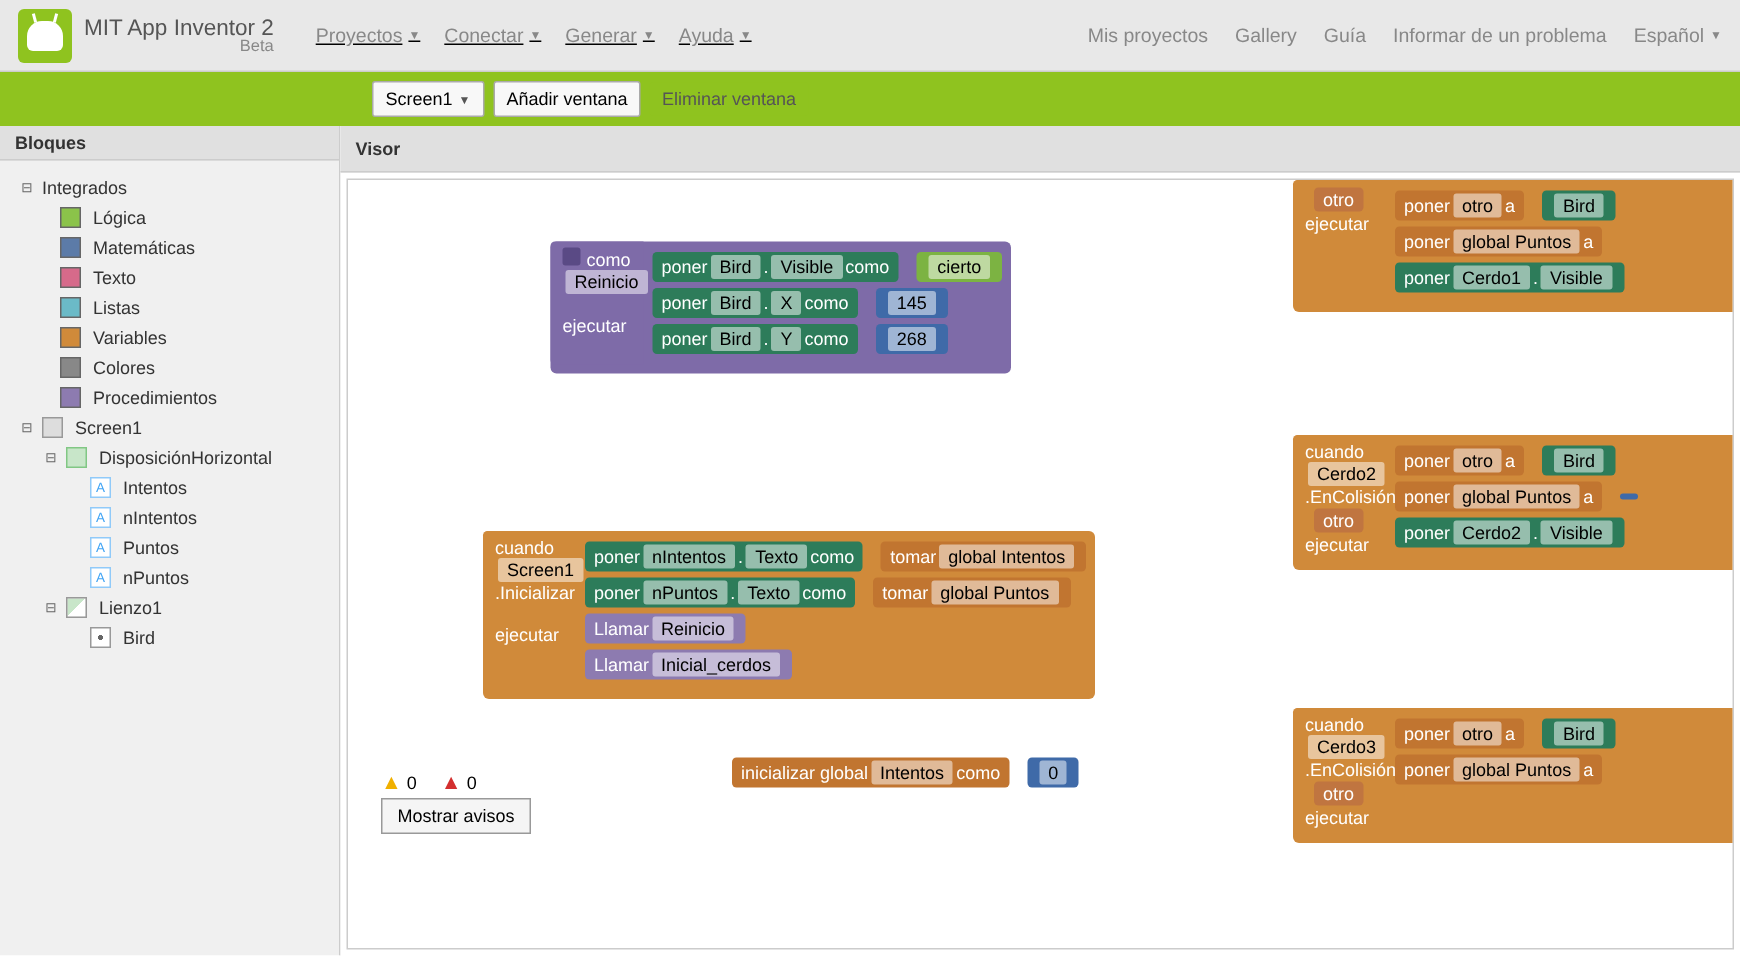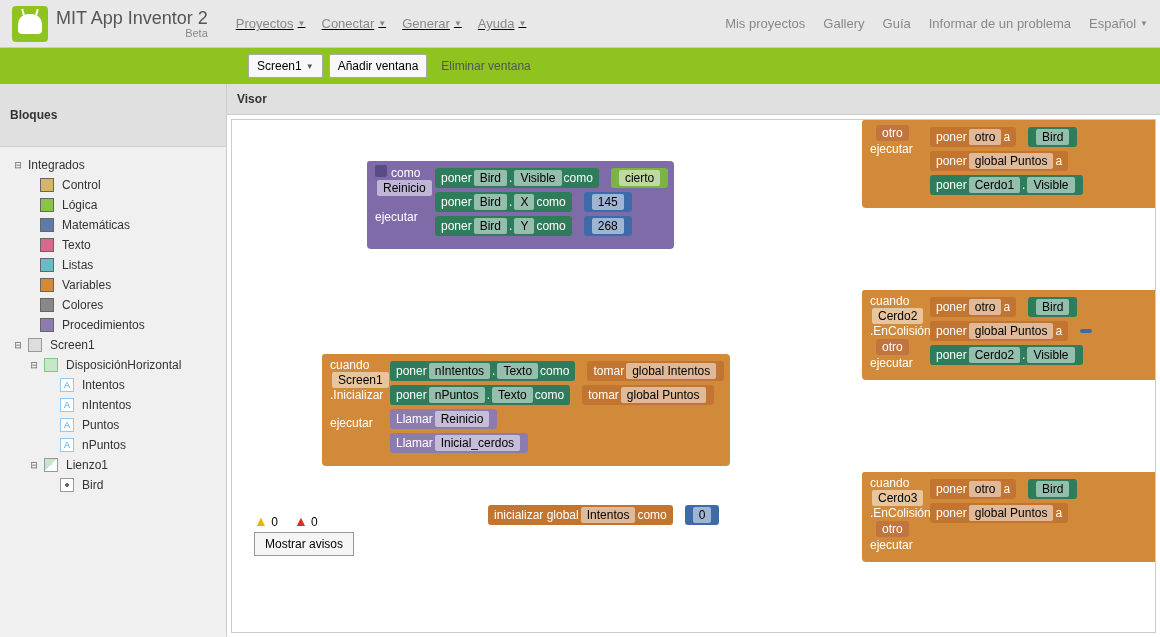--- a/index.html
+++ b/index.html
@@ -21,32 +21,32 @@
 }
 * { box-sizing: border-box; margin: 0; padding: 0; font-family: Arial, sans-serif; }
 body { background: #fff; font-size: 12px; overflow: hidden; }
 .topbar { display: flex; align-items: center; height: 48px; background: var(--bg-gray); border-bottom: 1px solid #ccc; padding: 0 12px; gap: 4px; }
 .logo { width: 36px; height: 36px; background: var(--green); border-radius: 4px; display: flex; align-items: center; justify-content: center; margin-right: 4px; }
 .android-head { width: 24px; height: 20px; background: #fff; border-radius: 10px 10px 4px 4px; position: relative; }
 .android-head::before, .android-head::after { content: ''; position: absolute; width: 2px; height: 6px; background: #fff; top: -5px; }
 .android-head::before { left: 4px; transform: rotate(-15deg); }
 .android-head::after { right: 4px; transform: rotate(15deg); }
 .brand { display: flex; flex-direction: column; margin-right: 24px; }
-.brand-title { font-size: 18px; color: var(--text-dark); font-weight: normal; }
+.brand-title { font-size: 15px; color: var(--text-dark); font-weight: normal; }
 .brand-sub { font-size: 11px; color: var(--text-gray); align-self: flex-end; margin-top: -2px; }
 .menu-left { display: flex; gap: 16px; text-decoration: underline; }
 .menu-right { display: flex; gap: 18px; margin-left: auto; align-items: center; }
 .menu-item { color: var(--text-gray); font-size: 13px; cursor: pointer; display: flex; align-items: center; gap: 4px; }
 .dropdown-arrow { font-size: 8px; color: var(--text-gray); }
 .greenbar { background: var(--green); height: 36px; display: flex; align-items: center; padding-left: 248px; gap: 6px; }
 .greenbar button { background: #f8f8f8; border: 1px solid #aaa; padding: 4px 8px; font-size: 12px; cursor: pointer; display: flex; align-items: center; gap: 4px; border-radius: 2px; }
 .greenbar button.flat { background: var(--green); border: none; color: #555; }
 .main { display: flex; height: calc(100vh - 84px); }
 .side { width: 227px; background: var(--panel-gray); border-right: 1px solid #ccc; overflow-y: auto; }
-.panel-header { background: #e0e0e0; padding: 24px 10px; font-weight: bold; color: #333; border-bottom: 1px solid #ccc; }
+.panel-header { background: #e0e0e0; padding: 4px 10px; font-weight: bold; color: #333; border-bottom: 1px solid #ccc; }
 .tree { padding: 8px 4px; font-size: 12px; color: #333; }
 .tree-row { display: flex; align-items: center; padding: 3px 0 3px 8px; cursor: pointer; gap: 4px; }
 .tree-toggle { width: 12px; height: 12px; display: inline-flex; align-items: center; justify-content: center; font-size: 9px; color: #666; }
 .tree-cube { width: 14px; height: 14px; border: 1px solid #666; display: inline-block; margin-right: 4px; }
 .tree-screen-icon { width: 14px; height: 14px; background: #ddd; border: 1px solid #999; display: inline-block; margin-right: 4px; }
 .tree-layout-icon { width: 14px; height: 14px; background: #c8e6c9; border: 1px solid #81c784; display: inline-block; margin-right: 4px; }
 .tree-text-icon { width: 14px; height: 14px; background: #fff; border: 1px solid #90caf9; display: inline-flex; align-items:center; justify-content:center; font-size: 9px; color: #42a5f5; margin-right: 4px; }
 .tree-canvas-icon { width: 14px; height: 14px; border: 1px solid #999; display: inline-block; margin-right: 4px; background: linear-gradient(135deg,#c8e6c9 50%,#fff 50%); }
 .tree-sprite-icon { width: 14px; height: 14px; border: 1px solid #999; display: inline-block; margin-right: 4px; background: #fff; position:relative; }
 .tree-sprite-icon::after { content:''; position:absolute; inset:2px; background: radial-gradient(circle,#666 30%,transparent 31%); }
@@ -129,24 +129,20 @@
 
 <div class="main">
   <div class="side">
     <div class="panel-header">Bloques</div>
     <div class="tree">
       <div class="tree-row">
           <span class="tree-toggle">⊟</span>
           <span>Integrados</span>
         </div>
       <div class="tree-row tree-indent1">
-          <span class="tree-cube cube-tan"></span>
-          <span>Control</span>
-        </div>
-      <div class="tree-row tree-indent1">
           <span class="tree-cube cube-green"></span>
           <span>Lógica</span>
         </div>
       <div class="tree-row tree-indent1">
           <span class="tree-cube cube-blue"></span>
           <span>Matemáticas</span>
         </div>
       <div class="tree-row tree-indent1">
           <span class="tree-cube cube-pink"></span>
           <span>Texto</span>

